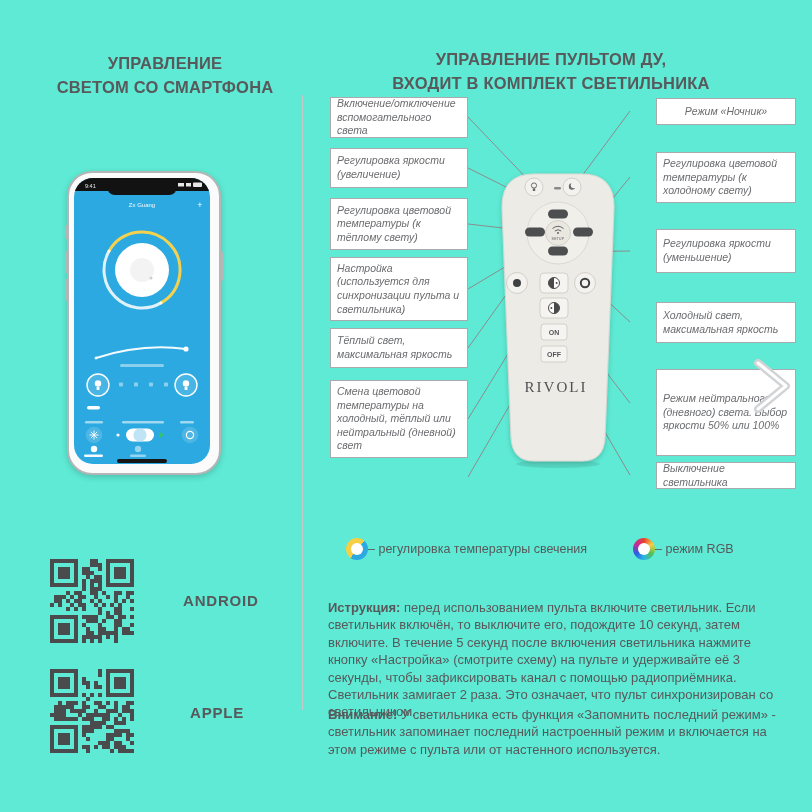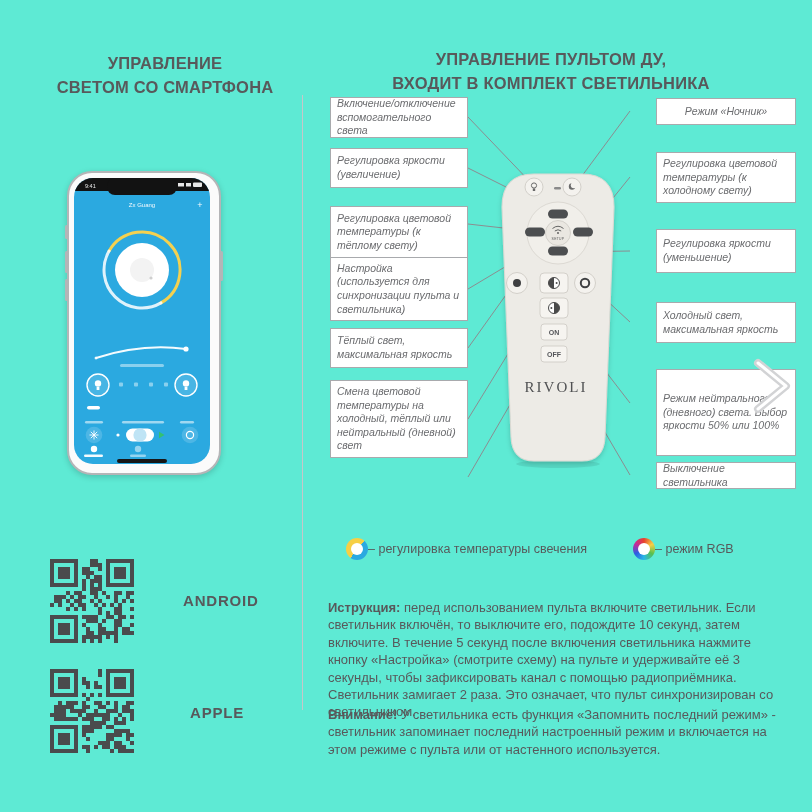--- a/index.html
+++ b/index.html
@@ -666,21 +666,21 @@
     </g>
     <text x="64" y="227" class="brand-text" font-size="15" letter-spacing="2" text-anchor="middle" fill="#505153">RIVOLI</text>
   </svg>
 
   <div class="callout c-left" style="top:97px;height:41px;">
       <span>Включение/отключение вспомогательного света</span>
     </div>
   <div class="callout c-left" style="top:148px;height:40px;">
       <span>Регулировка яркости (увеличение)</span>
     </div>
-  <div class="callout c-left" style="top:206px;height:52px;">
+  <div class="callout c-left" style="top:198px;height:52px;">
       <span>Регулировка цветовой температуры (к тёплому свету)</span>
     </div>
   <div class="callout c-left" style="top:257px;height:64px;">
       <span>Настройка (используется для синхронизации пульта и светильника)</span>
     </div>
   <div class="callout c-left" style="top:328px;height:40px;">
       <span>Тёплый свет, максимальная яркость</span>
     </div>
   <div class="callout c-left" style="top:380px;height:78px;">
       <span>Смена цветовой температуры на холодный, тёплый или нейтральный (дневной) свет</span>

